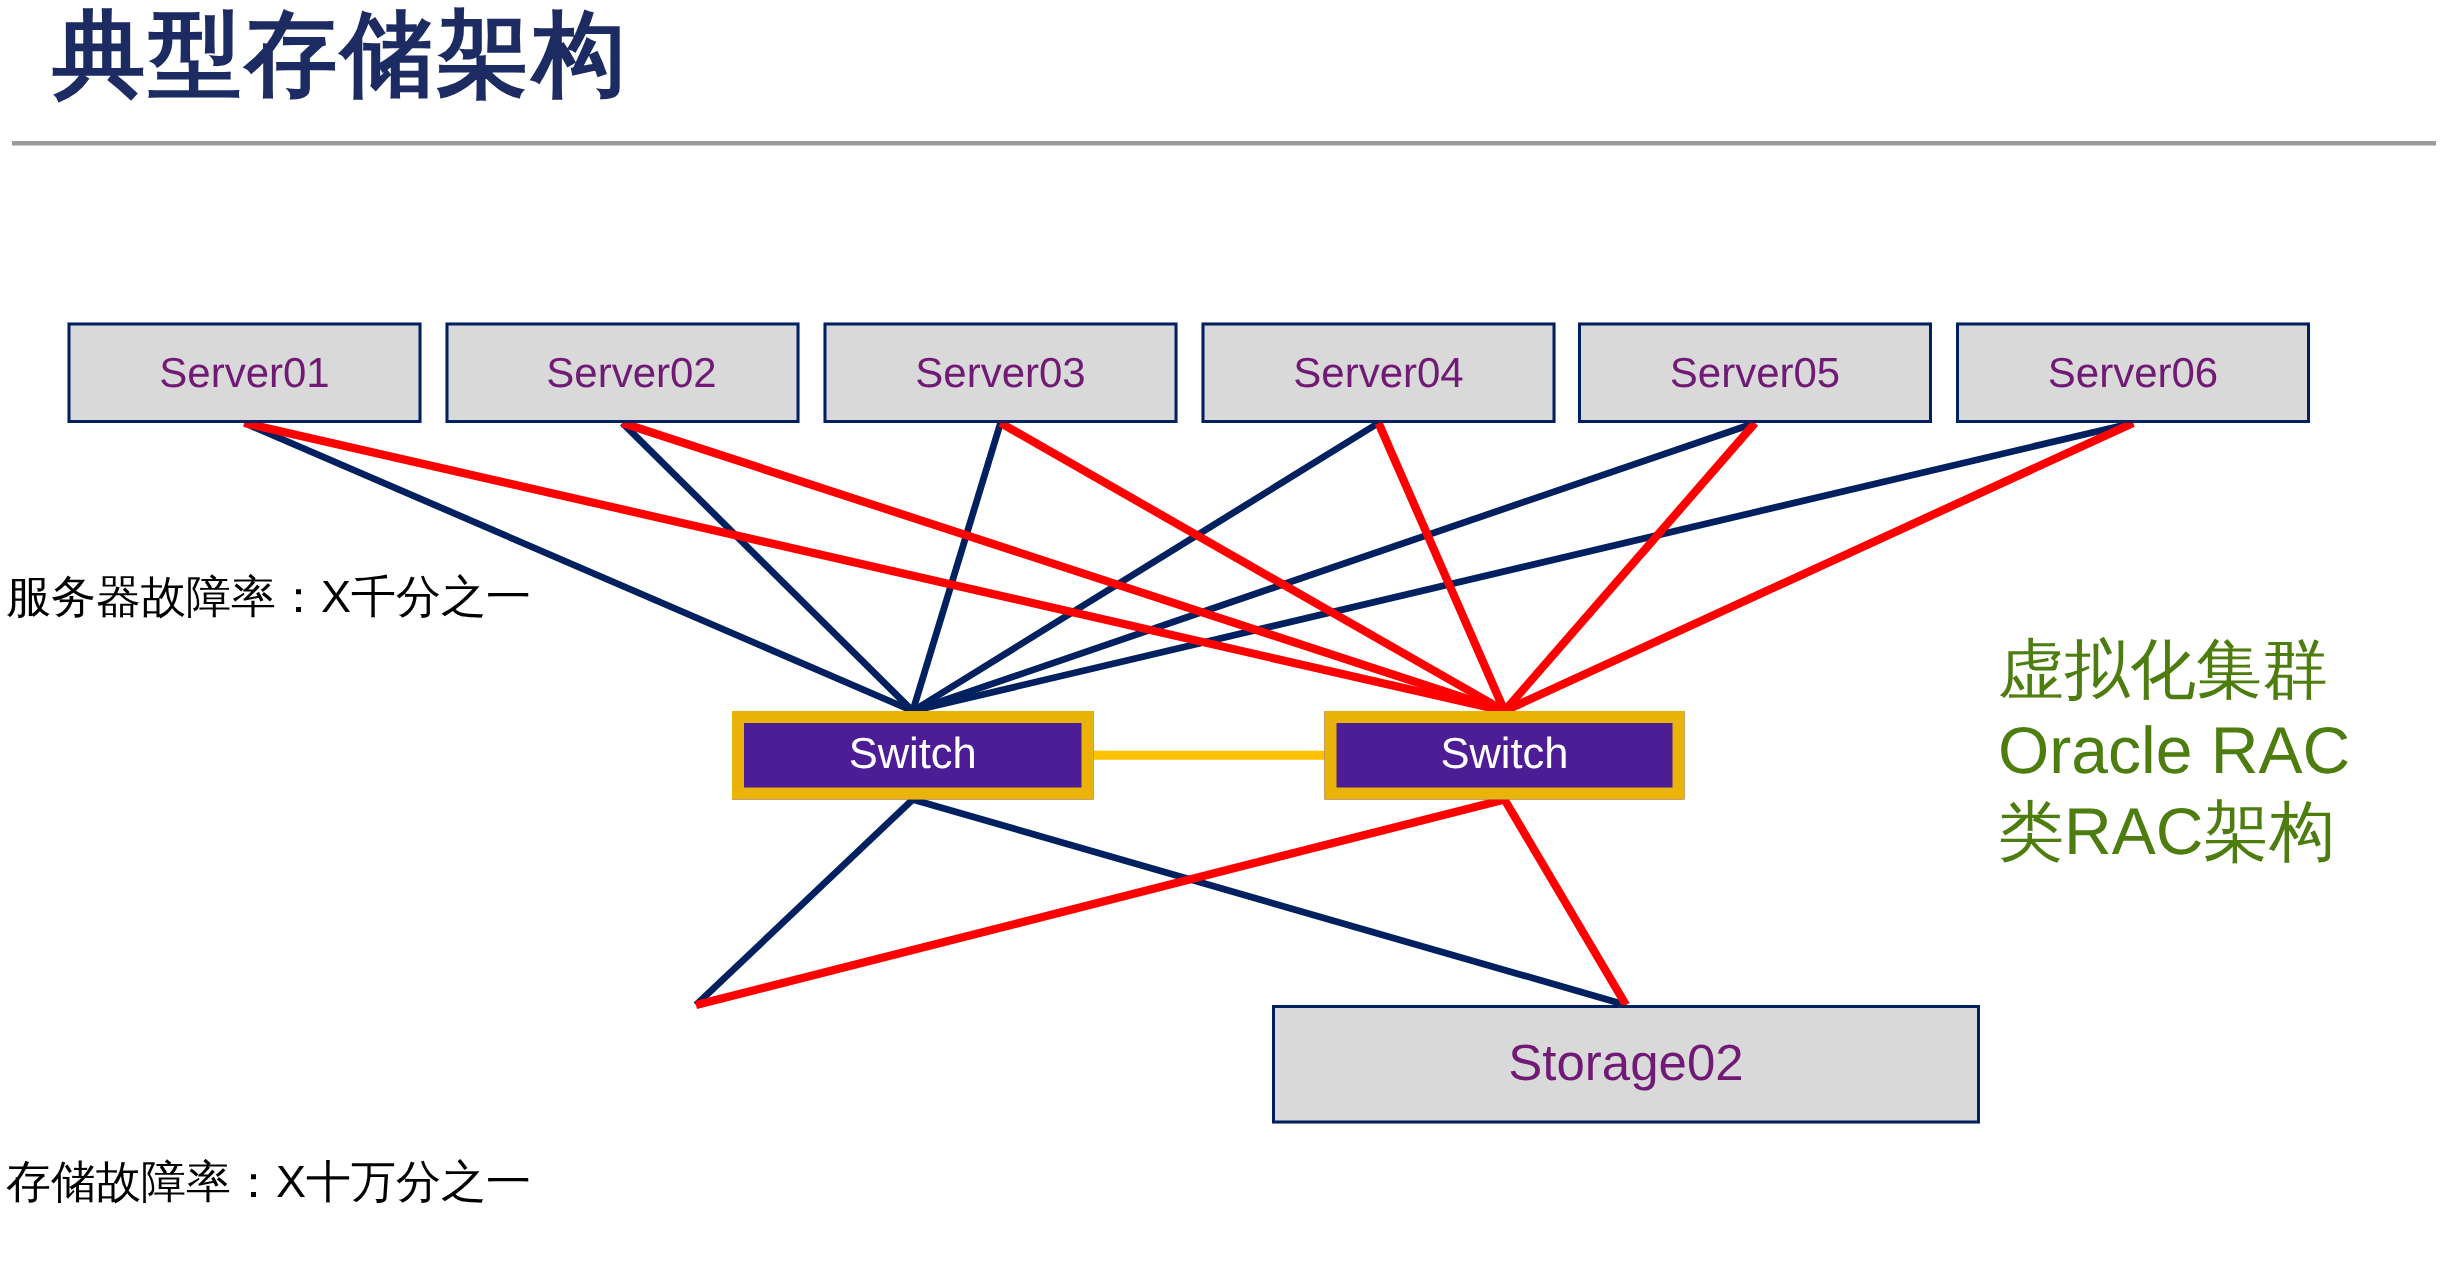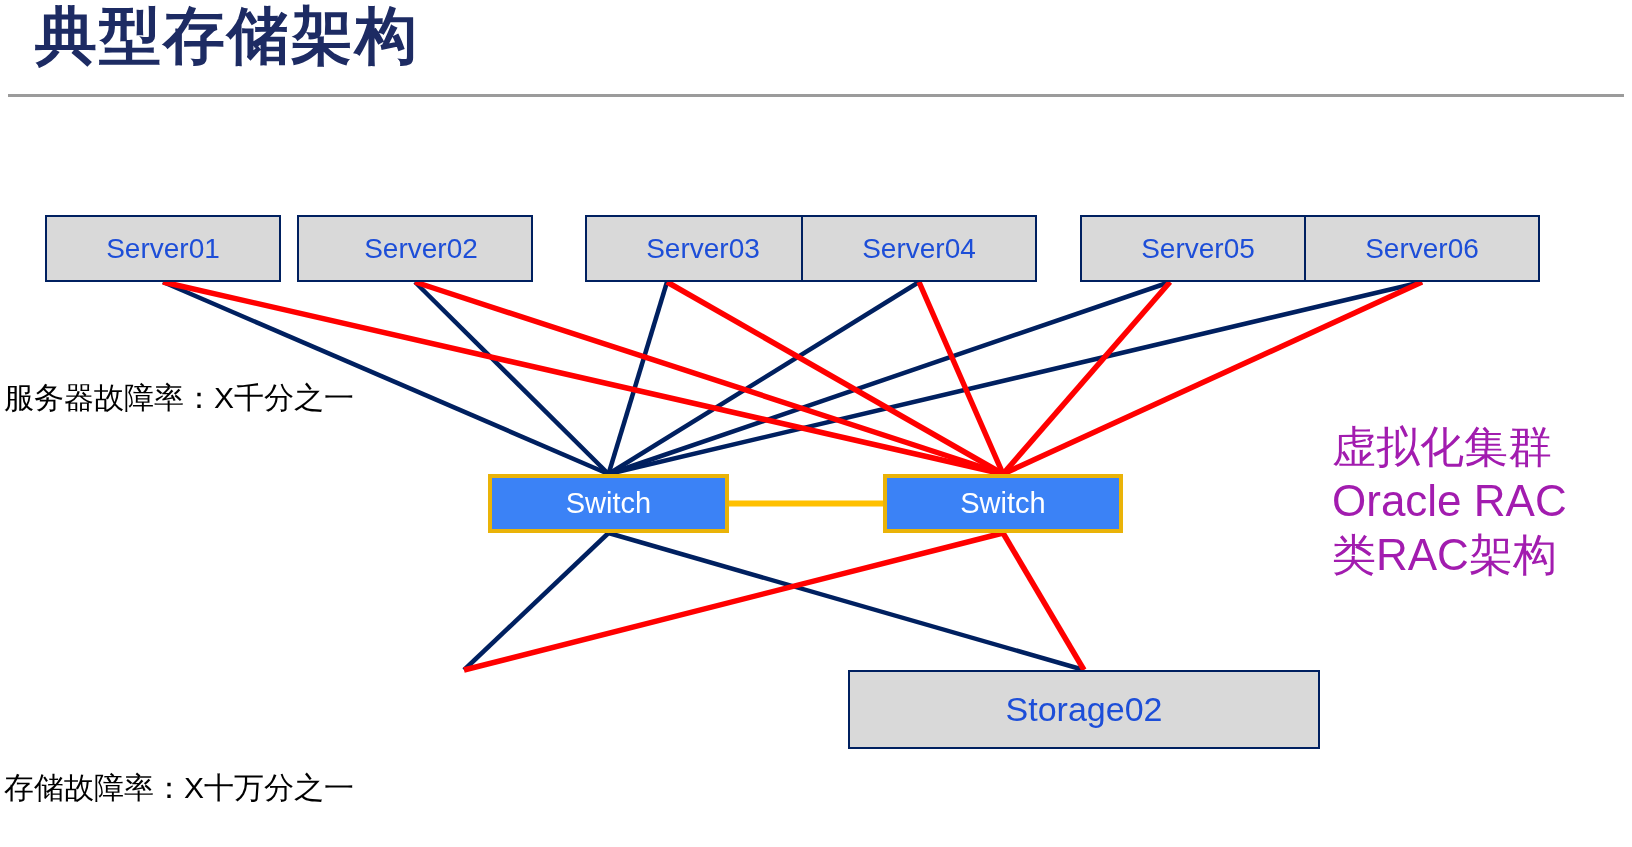--- a/index.html
+++ b/index.html
@@ -23,53 +23,53 @@
     width:1616px;height:3px;
     background:#9b9b9b;
   }
   #wires{position:absolute;left:0;top:0;width:1632px;height:847px;}
   .node{
     position:absolute;
     display:flex;align-items:center;justify-content:center;
     box-sizing:border-box;
     background:#d9d9d9;
     border:2px solid #002060;
-    color:#1d4ed8;
+    color:#701a75;
     white-space:nowrap;
   }
   .server{width:236px;height:67px;top:215px;font-size:28px;}
   #n-server01{left:45px;}
   #n-server02{left:297px;padding-left:12px;}
-  #n-server03{left:549px;margin-left:36px;}
+  #n-server03{left:549px;}
   #n-server04{left:801px;}
-  #n-server05{left:1052px;margin-left:28px;}
+  #n-server05{left:1052px;}
   #n-server06{left:1304px;}
   .switch{
     top:474px;height:59px;
-    background:#3b82f6;
-    border:4px solid #eab308;
+    background:#4c1d95;
+    border:8px solid #eab308;
     color:#ffffff;
     font-size:29px;
   }
   #n-switch-a{left:488px;width:241px;}
   #n-switch-b{left:883px;width:240px;}
   .storage{top:670px;width:472px;height:79px;font-size:34px;}
   #n-storage01{left:228px;}
   #n-storage02{left:848px;}
   .rate-label{
     position:absolute;left:4px;
     font-size:30px;color:#000000;
     white-space:nowrap;
   }
   #server-rate{top:378px;}
   #storage-rate{top:768px;}
   .annotation{
     position:absolute;left:1332px;top:420px;
     font-size:44px;line-height:54px;
-    color:#a21caf;
+    color:#4d7c0f;
     white-space:nowrap;
   }
 </style>
 </head>
 <body>
 
 <div class="slide">
 
   <h1 class="title">典型存储架构</h1>
   <div class="title-rule"></div>

